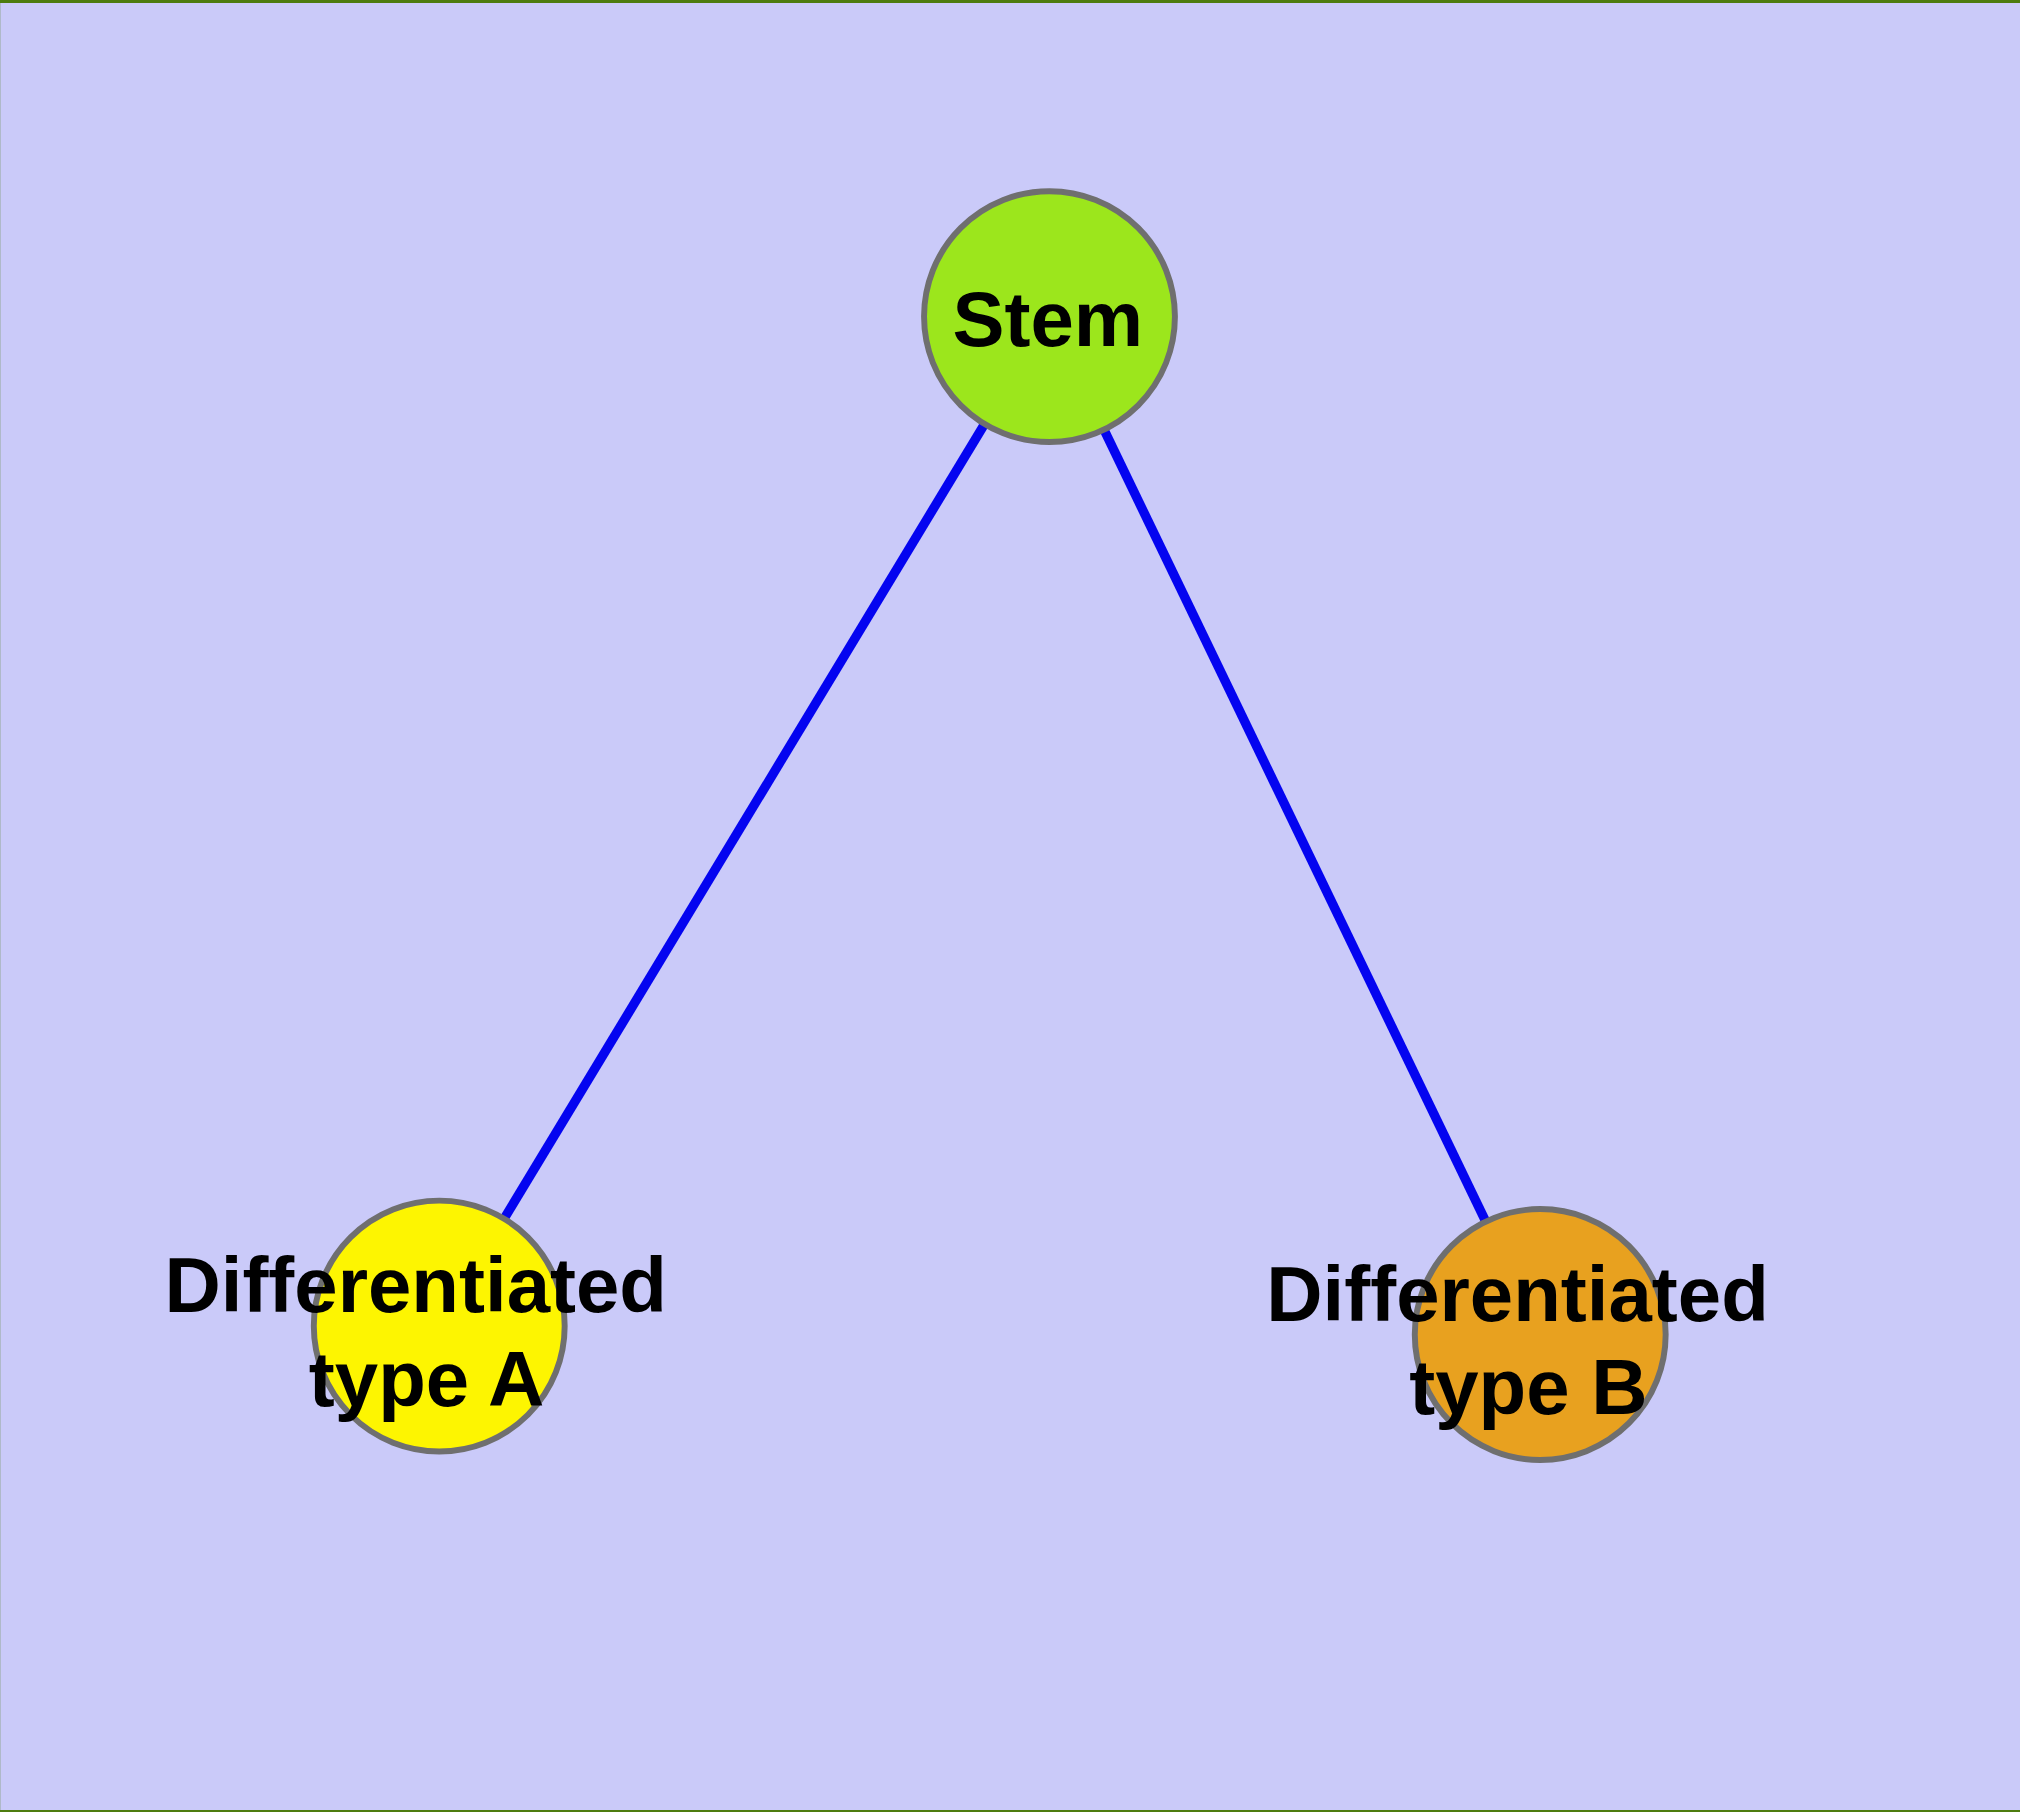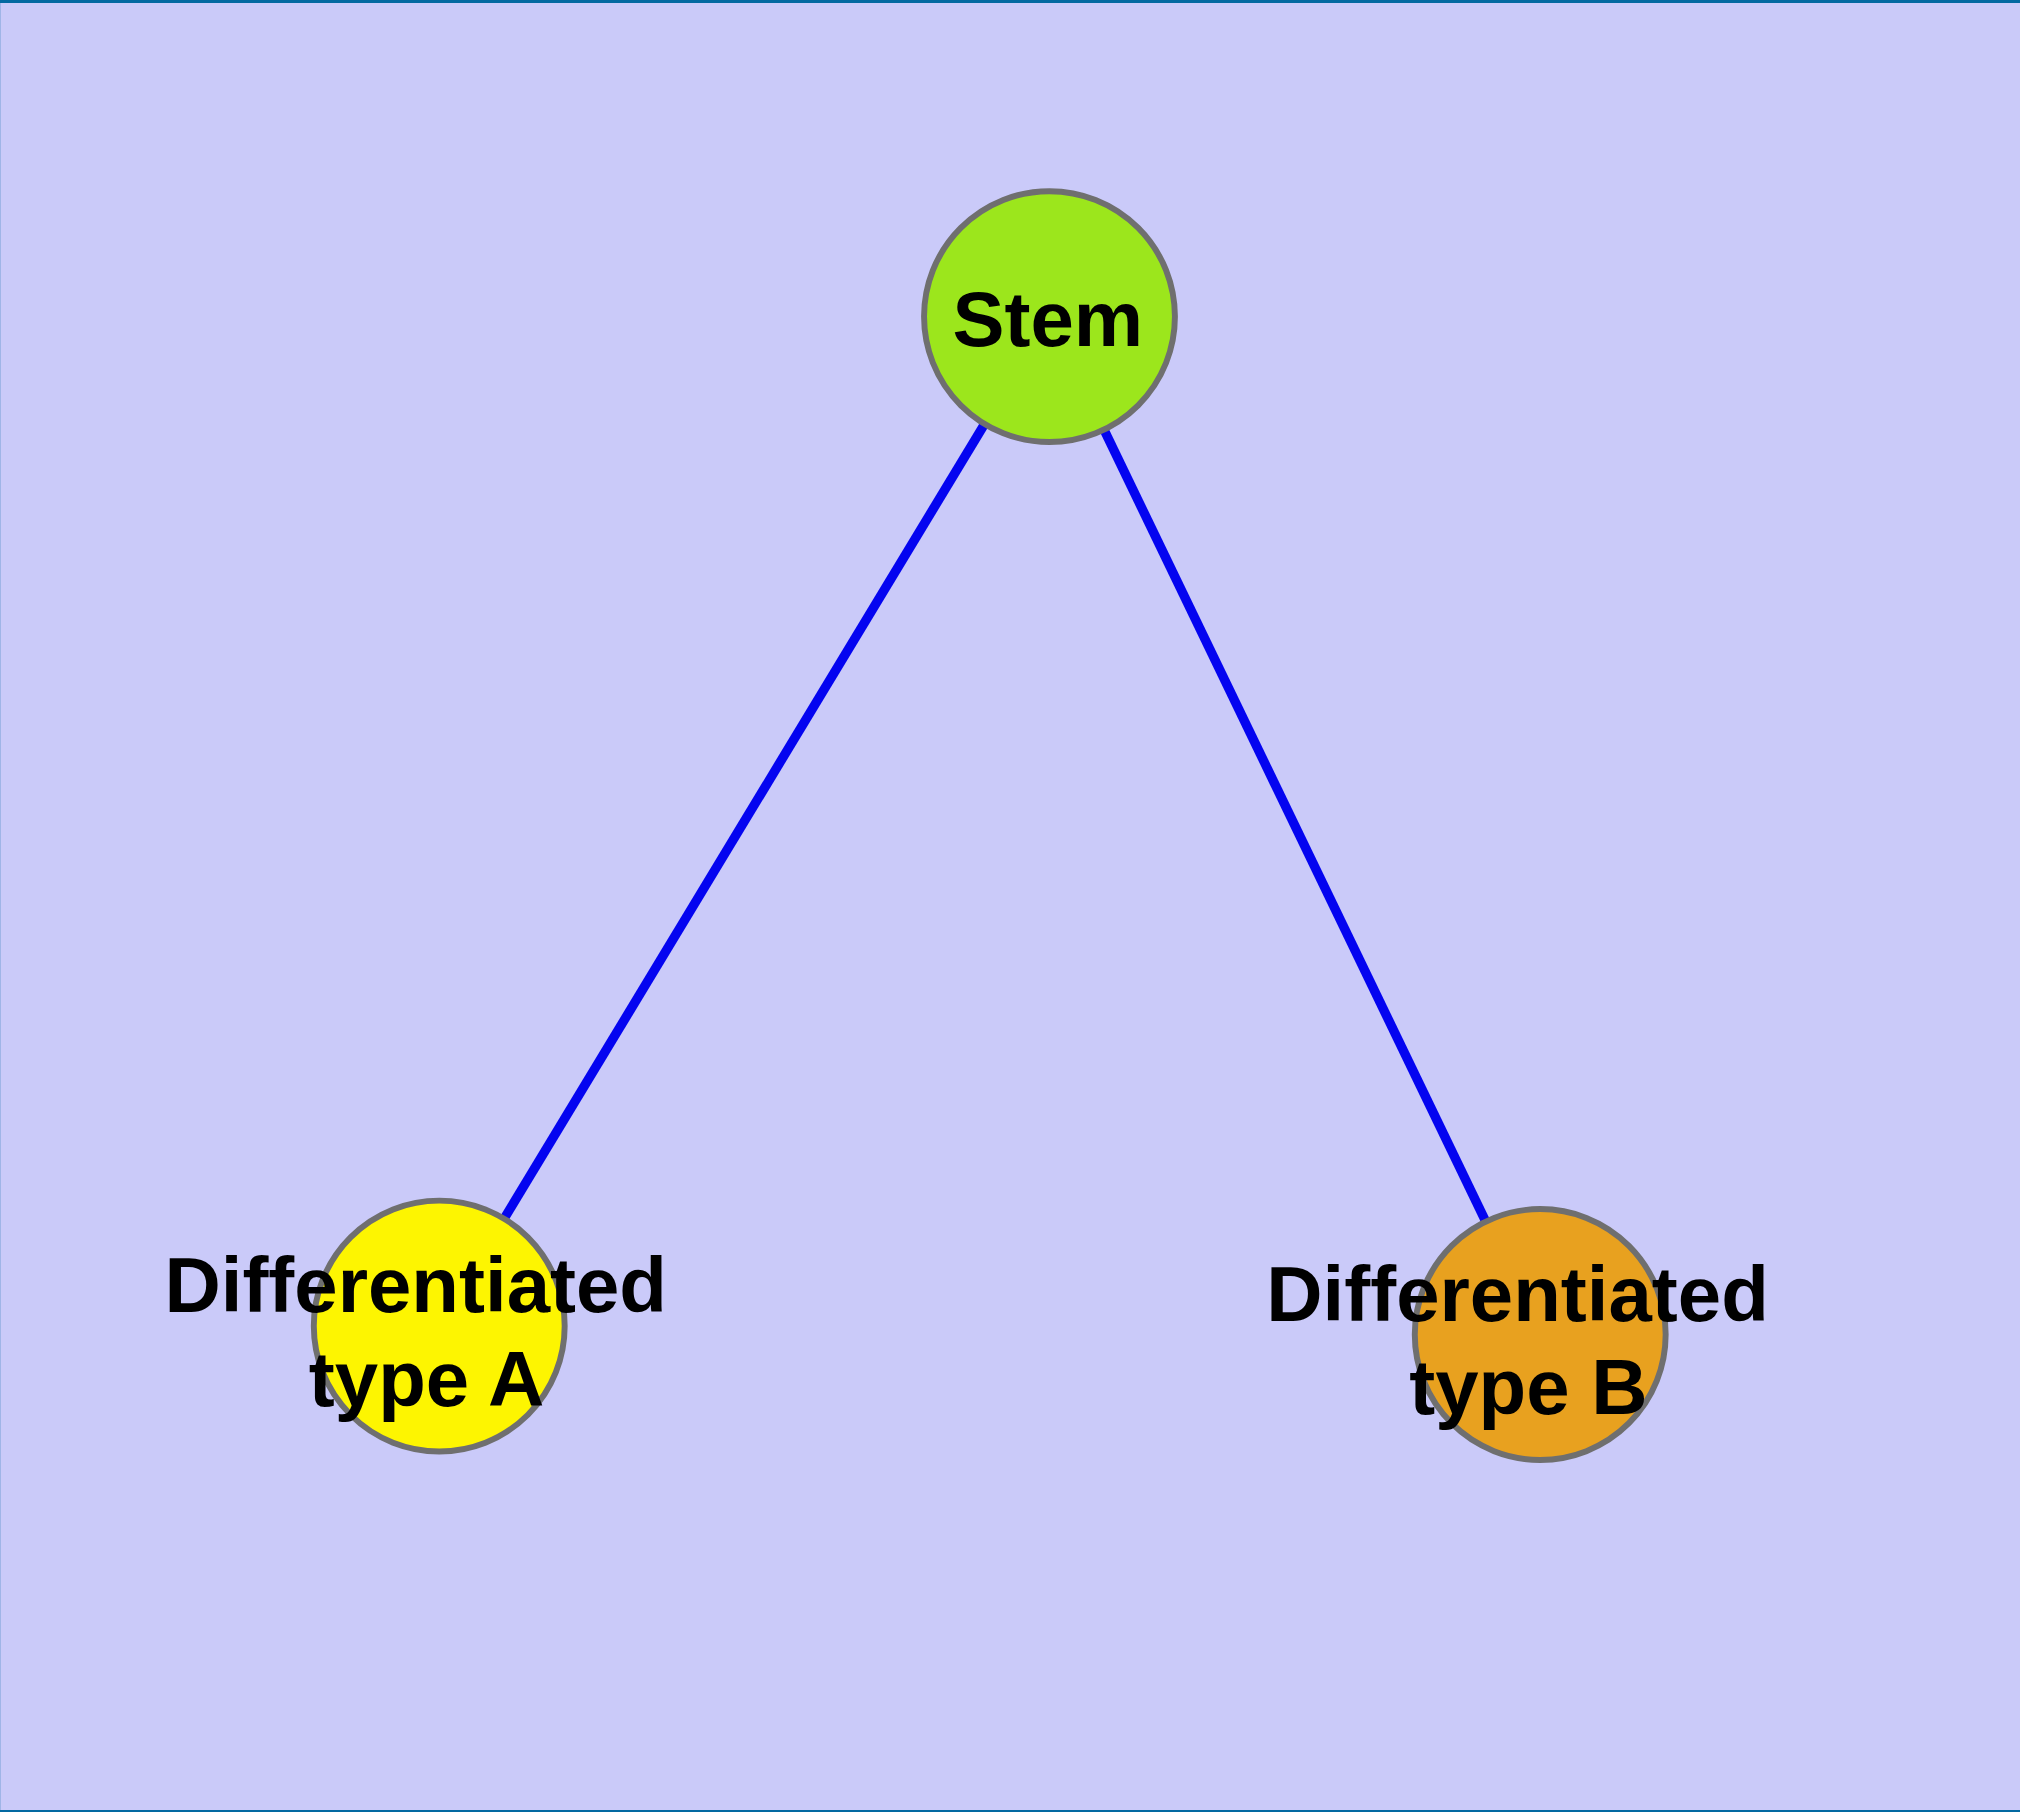--- a/index.html
+++ b/index.html
@@ -6,21 +6,21 @@
     margin: 0;
     padding: 0;
     background: #ffffff;
   }
   .canvas-frame {
     position: relative;
     width: 2021px;
     height: 1812px;
     box-sizing: border-box;
     padding: 2.5px 0 2.5px 0;           
-    background: #0369a1;
+    background: #4d7c0f;
     overflow: hidden;
   }
   svg.graph {
     display: block;
     width: 2021px;
     height: 1807px;
   }
   .edge {
     stroke-width: 11;
     stroke-linecap: butt;

